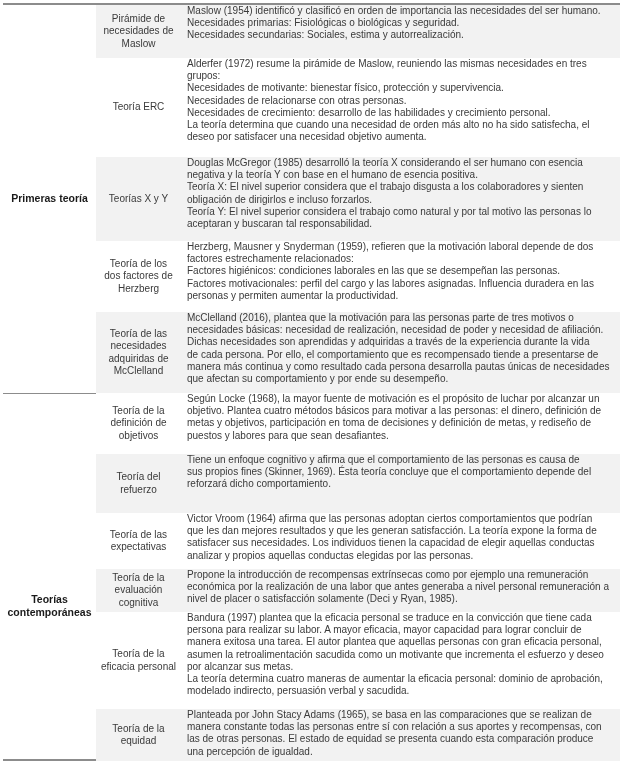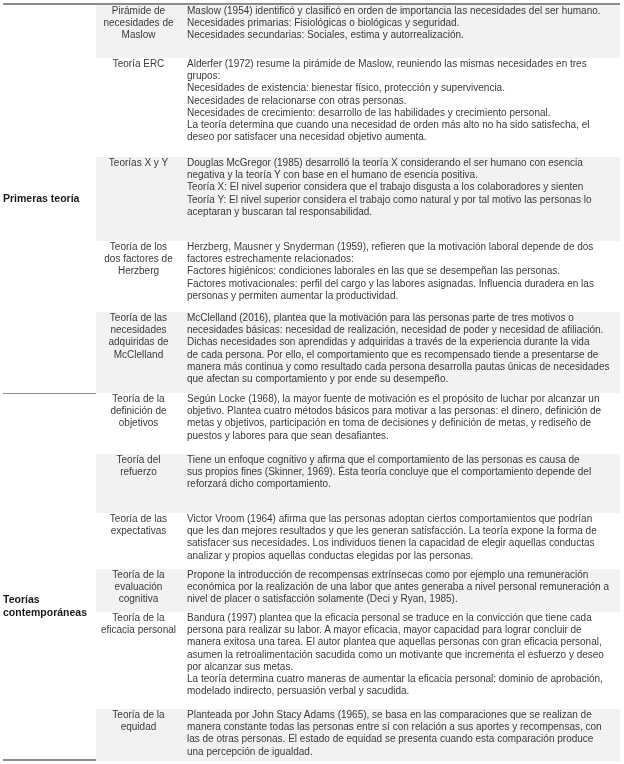--- a/index.html
+++ b/index.html
@@ -1,25 +1,25 @@
 <!DOCTYPE html>
 <html><head>
 <meta charset="utf-8">
 <style>
   html, body { margin: 0; padding: 0; background: #ffffff; }
   body { width: 624px; height: 764px; position: relative; overflow: hidden;
          font-family: "Liberation Sans", sans-serif; color: #3a3a3a; }
   .table { position: absolute; left: 3px; top: 3px; width: 617px; height: 758px;
            border-top: 2px solid #8c8c8c; border-bottom: 2px solid #8c8c8c; box-sizing: border-box; }
   .group-label { position: absolute; left: 0; width: 93px; font-weight: bold; font-size: 10.5px;
-                 color: #1a1a1a; text-align: left; line-height: 13px; }
+                 color: #1a1a1a; text-align: center; line-height: 13px; }
   .group-sep { position: absolute; left: 0; width: 93px; height: 1px; background: #8c8c8c; }
   .row { position: absolute; left: 93px; width: 524px; box-sizing: border-box; display: flex; }
   .row.shaded { background: #f2f2f2; }
-  .theory { width: 85px; flex: none; display: flex; justify-content: center;
+  .theory { width: 85px; flex: none; display: flex; align-items: center; justify-content: center;
             text-align: center; font-size: 10px; line-height: 12.2px; color: #3a3a3a; padding: 0 2px; box-sizing: border-box; }
   .desc { flex: 1; display: flex; align-items: flex-start; font-size: 10px; line-height: 12.2px;
           color: #3a3a3a; padding: 0 4px 0 6px; box-sizing: border-box; }
   .desc-inner { width: 100%; }
   .desc-line { display: block; white-space: nowrap; }
 </style>
 </head>
 <body>
 
 <div class="table">
@@ -56,21 +56,21 @@
     <div class="theory">
         <div>
           <span class="desc-line">Teoría ERC</span>
         </div>
       </div>
     <div class="desc">
         <div class="desc-inner">
           <div>
             <span class="desc-line">Alderfer (1972) resume la pirámide de Maslow, reuniendo las mismas necesidades en tres</span>
             <span class="desc-line">grupos:</span>
-            <span class="desc-line">Necesidades de existencia: bienestar físico, protección y supervivencia.</span>
+            <span class="desc-line">Necesidades de motivante: bienestar físico, protección y supervivencia.</span>
             <span class="desc-line">Necesidades de relacionarse con otras personas.</span>
             <span class="desc-line">Necesidades de crecimiento: desarrollo de las habilidades y crecimiento personal.</span>
             <span class="desc-line">La teoría determina que cuando una necesidad de orden más alto no ha sido satisfecha, el</span>
             <span class="desc-line">deseo por satisfacer una necesidad objetivo aumenta.</span>
           </div>
         </div>
       </div>
   </div>
 
   <div class="row shaded" style="top:152px; height:84px;">
@@ -78,20 +78,21 @@
         <div>
           <span class="desc-line">Teorías X y Y</span>
         </div>
       </div>
     <div class="desc">
         <div class="desc-inner">
           <div>
             <span class="desc-line">Douglas McGregor (1985) desarrolló la teoría X considerando el ser humano con esencia</span>
             <span class="desc-line">negativa y la teoría Y con base en el humano de esencia positiva.</span>
             <span class="desc-line">Teoría X: El nivel superior considera que el trabajo disgusta a los colaboradores y sienten</span>
+            <span class="desc-line">obligación de dirigirlos e incluso forzarlos.</span>
             <span class="desc-line">Teoría Y: El nivel superior considera el trabajo como natural y por tal motivo las personas lo</span>
             <span class="desc-line">aceptaran y buscaran tal responsabilidad.</span>
           </div>
         </div>
       </div>
   </div>
 
   <div class="row" style="top:236px; height:71px;">
     <div class="theory">
         <div>

